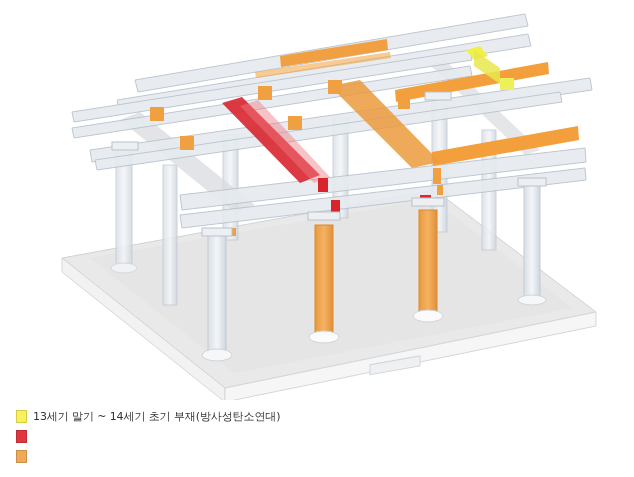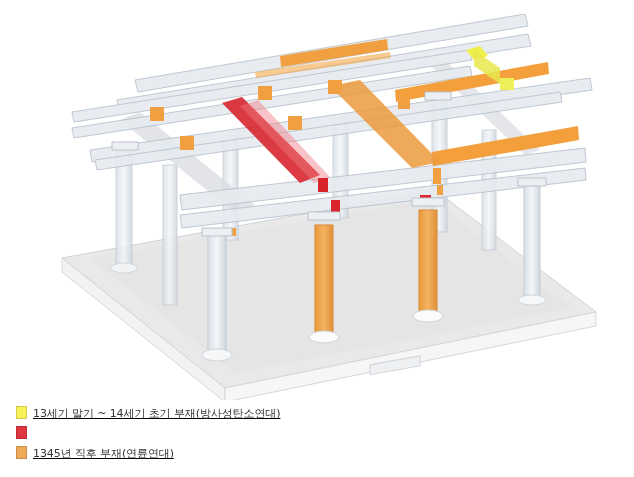--- a/index.html
+++ b/index.html
@@ -1,19 +1,19 @@
 <!DOCTYPE html>
 <html><head>
 <meta charset="utf-8">
 <style>
   html, body { margin: 0; padding: 0; background: #ffffff; }
   body { width: 634px; height: 477px; position: relative; overflow: hidden; font-family: "DejaVu Sans", sans-serif; }
   #diagram { position: absolute; left: 0; top: 0; width: 634px; height: 400px; }
   .legend { position: absolute; left: 16px; top: 406px; }
-  .legend-item { display: flex; align-items: flex-start; height: 20px; text-decoration: underline; }
+  .legend-item { display: flex; align-items: center; height: 20px; }
   .swatch { width: 11px; height: 13px; margin-right: 6px; border: 1px solid rgba(0,0,0,0.15); box-sizing: border-box; }
   .legend-label { font-size: 11px; color: #333; letter-spacing: -0.1px; }
 </style>
 </head>
 <body>
 
 <svg id="diagram" viewBox="0 0 634 400" xmlns="http://www.w3.org/2000/svg">
   <defs>
     <linearGradient id="gOrange" x1="0" x2="1" y1="0" y2="0">
       <stop offset="0" stop-color="#e89a3c"></stop>
@@ -114,15 +114,14 @@
 <div class="legend">
   <div class="legend-item">
     <span class="swatch" style="background:#f8f15a"></span>
     <span class="legend-label">13세기 말기 ~ 14세기 초기 부재(방사성탄소연대)</span>
   </div>
   <div class="legend-item">
     <span class="swatch" style="background:#e0363f"></span>
   </div>
   <div class="legend-item">
     <span class="swatch" style="background:#eeaa58"></span>
-    <span class="legend-label">1345년 직후 부재(연륜연대)</span>
   </div>
 </div>
 
 </body></html>

